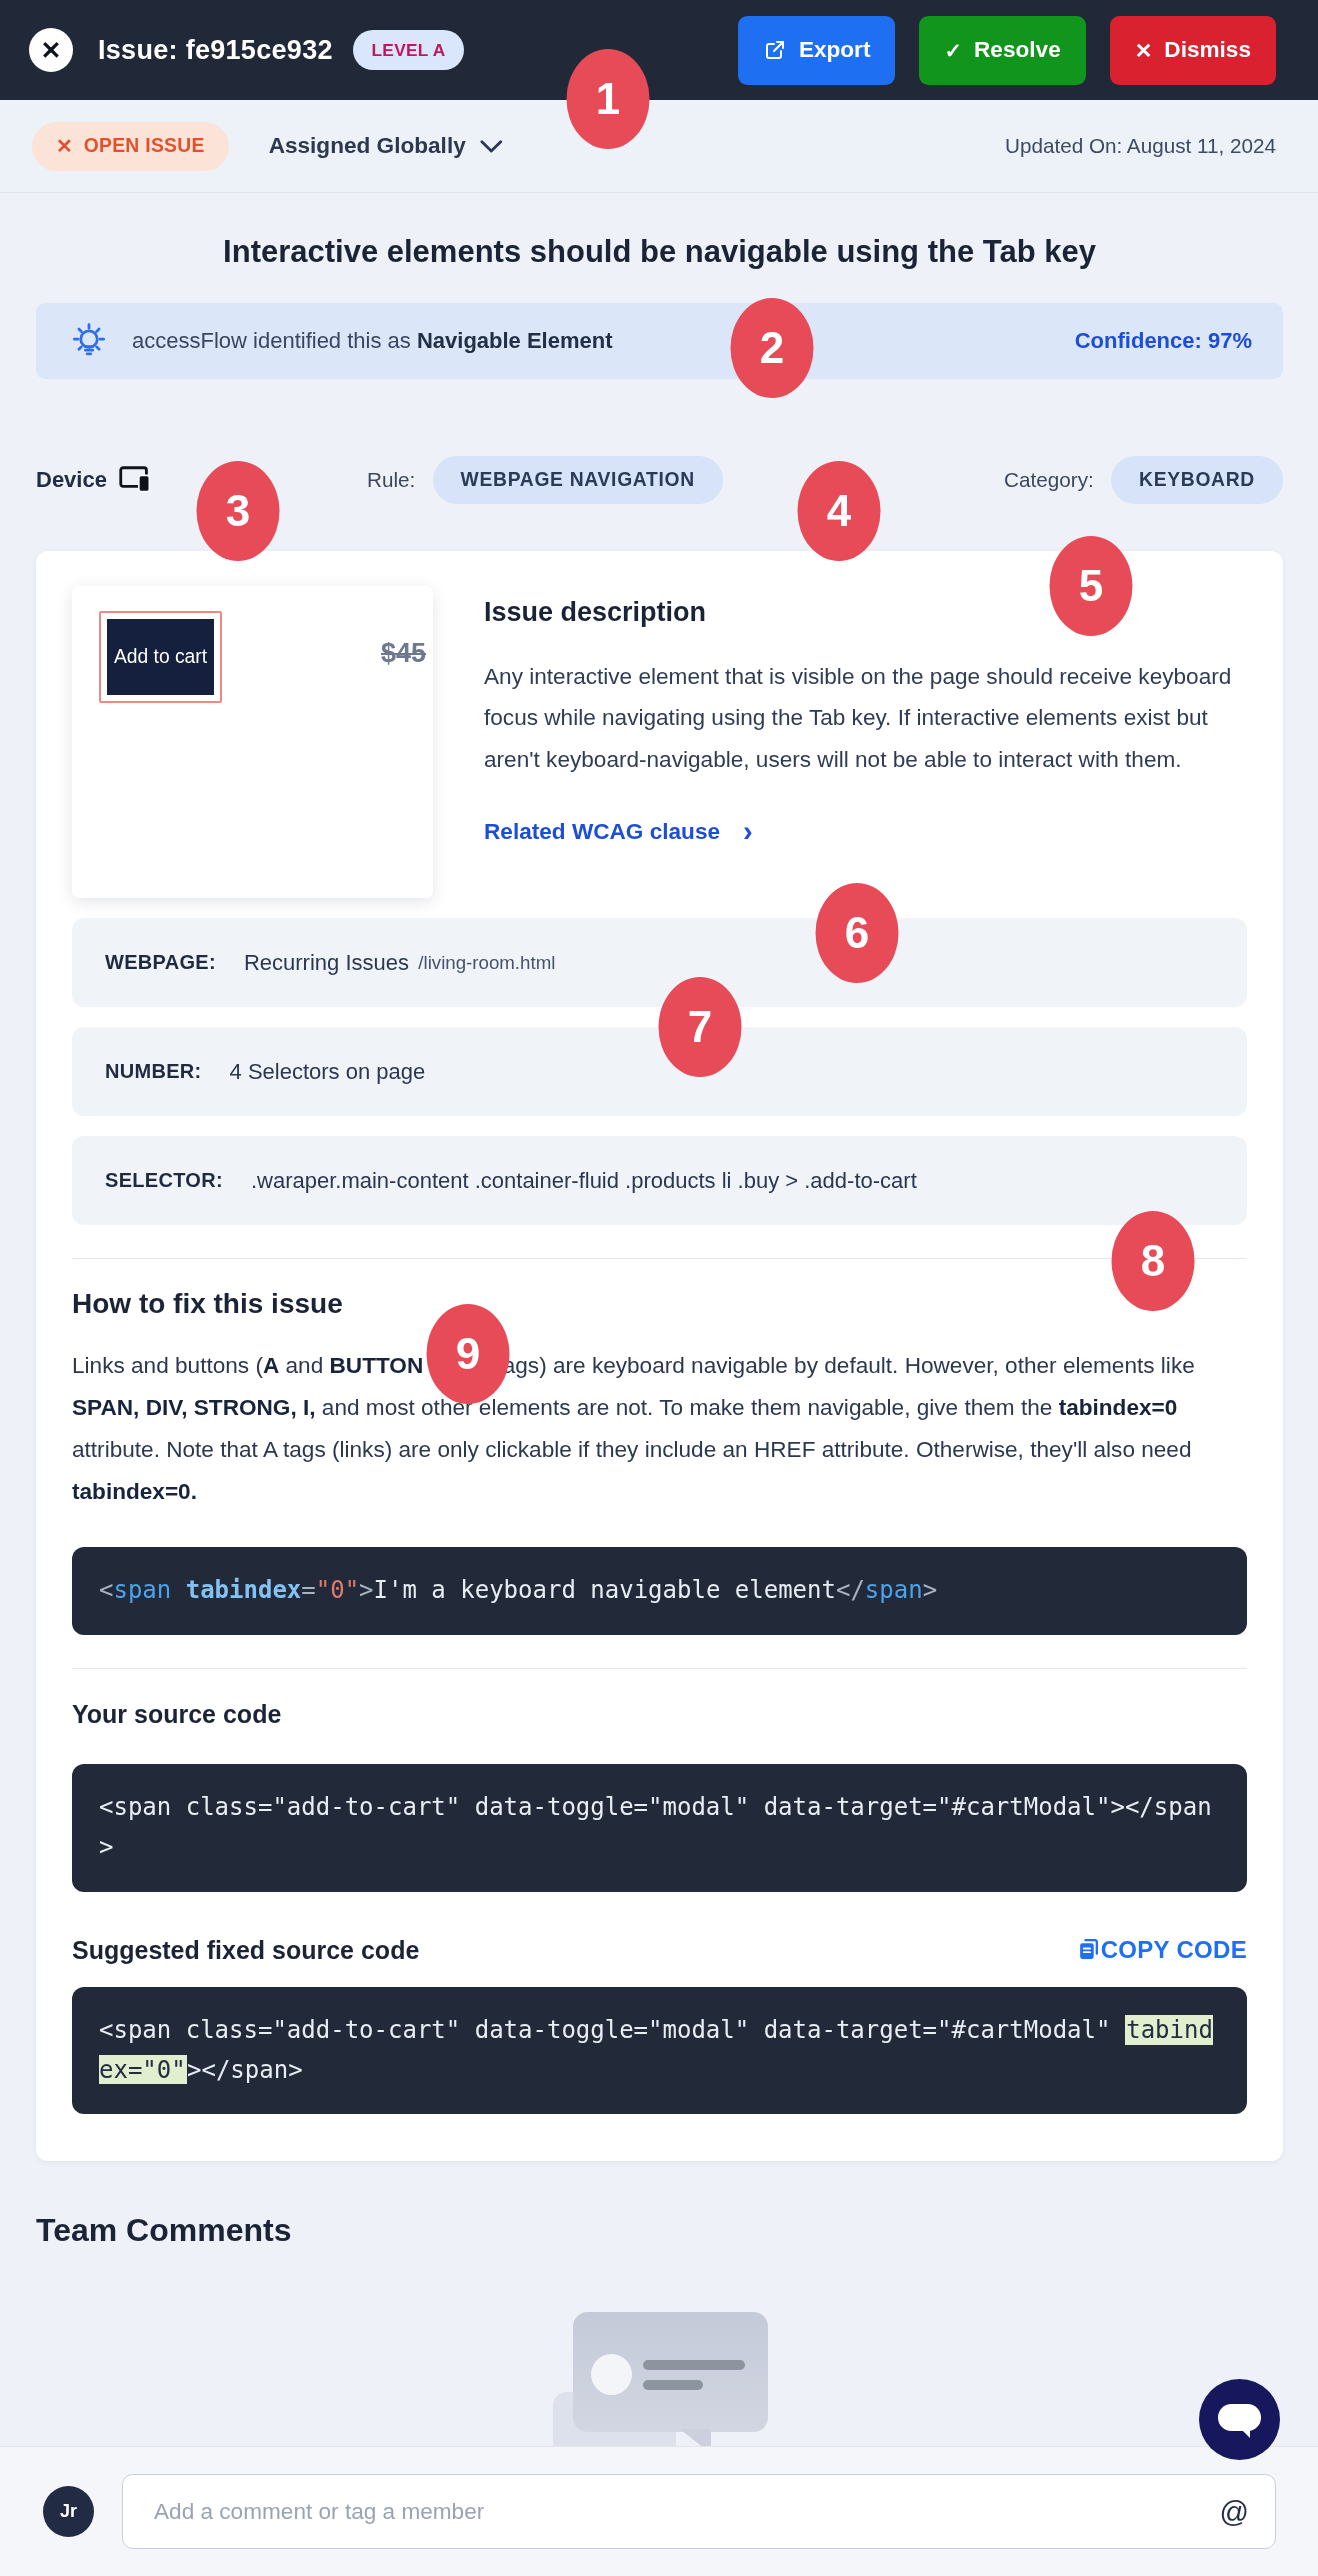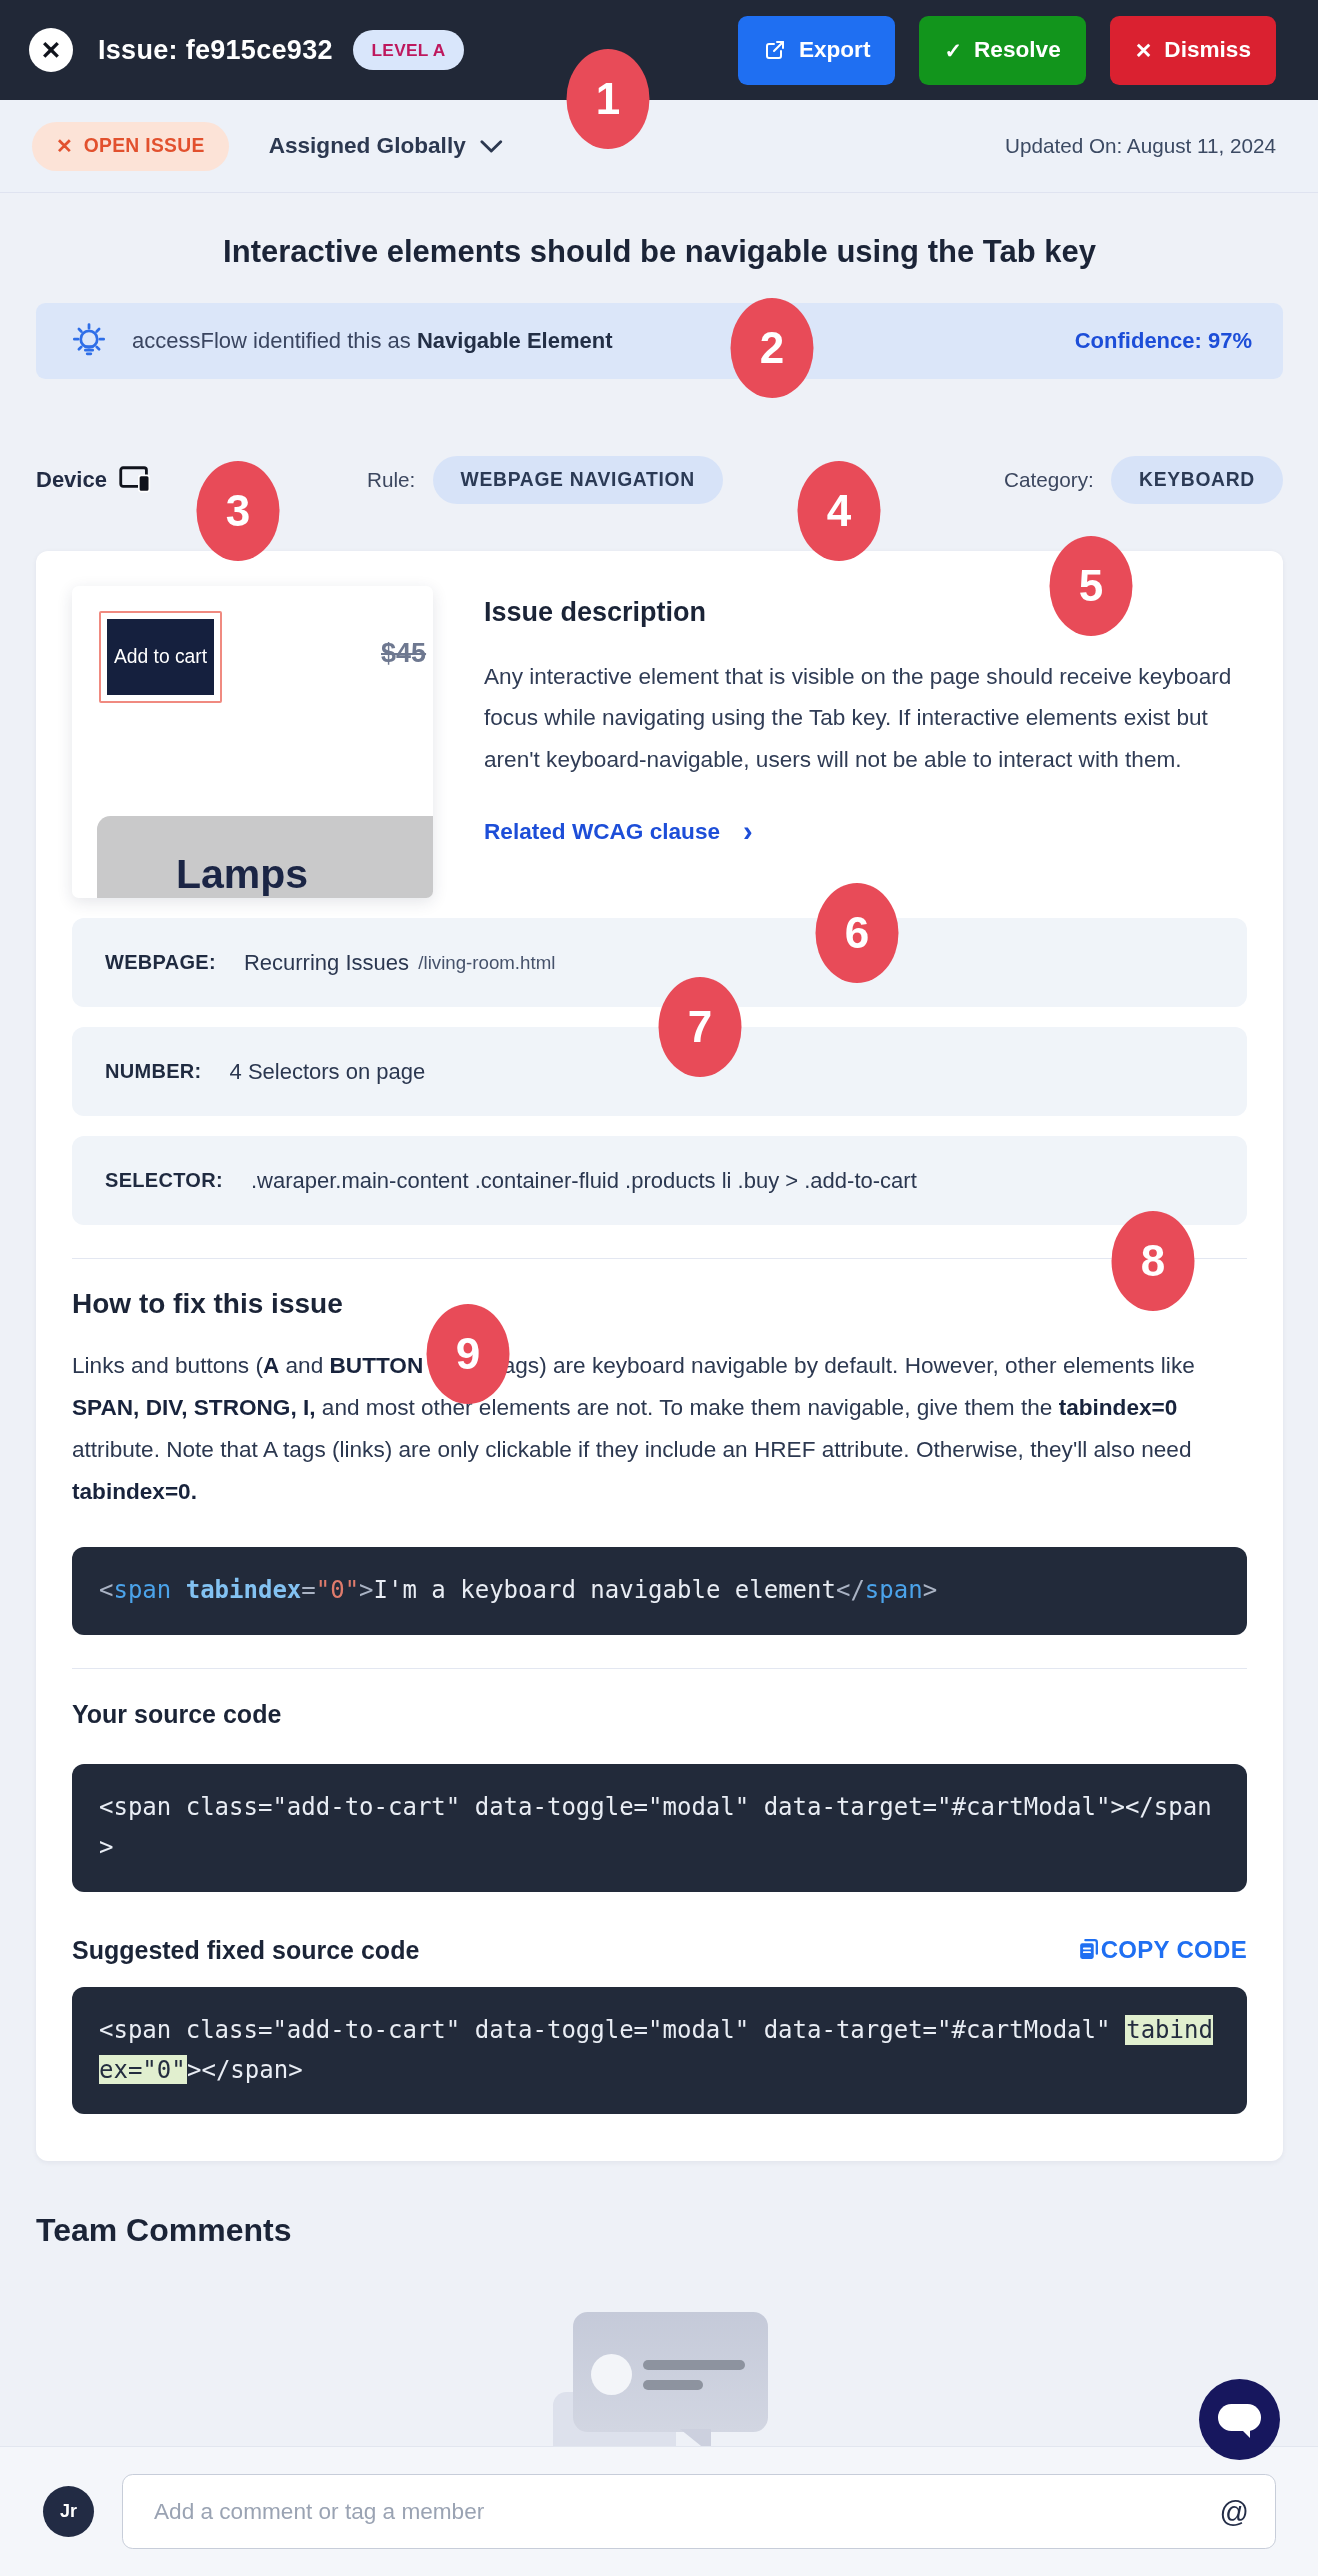--- a/index.html
+++ b/index.html
@@ -276,23 +276,20 @@
     </div>
 
     <section class="card">
 
       <div class="card-top">
         <div class="thumb">
           <div class="hl-box">
             <button class="cart-btn">Add to cart</button>
           </div>
           <div class="price">$45</div>
-          <div class="lamps-band">
-            <span>Lamps</span>
-          </div>
         </div>
 
         <div class="desc">
           <h3>Issue description</h3>
           <p>Any interactive element that is visible on the page should receive keyboard focus while navigating using the Tab key. If interactive elements exist but aren't keyboard-navigable, users will not be able to interact with them.</p>
           <div class="wcag-link">
             <span>Related WCAG clause</span>
             <span class="chev">›</span>
           </div>
         </div>

